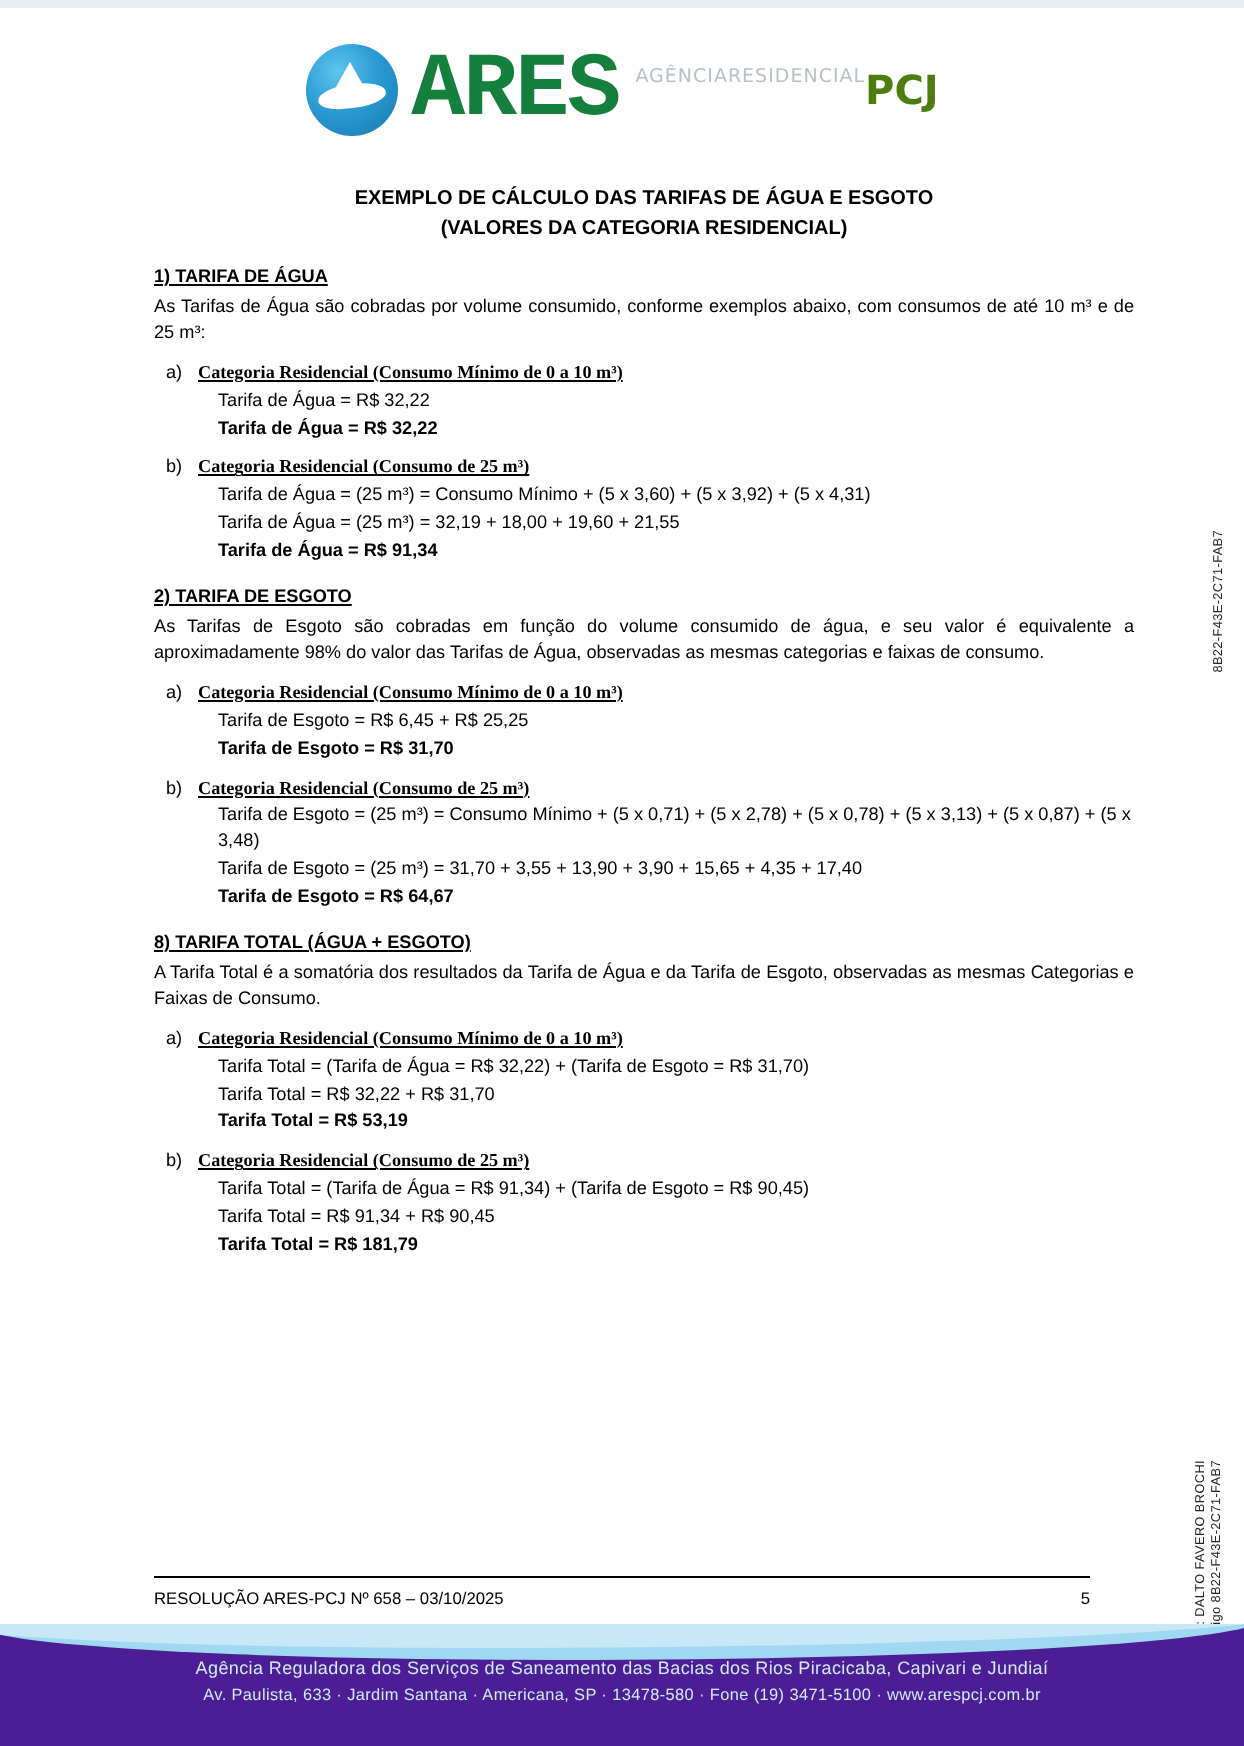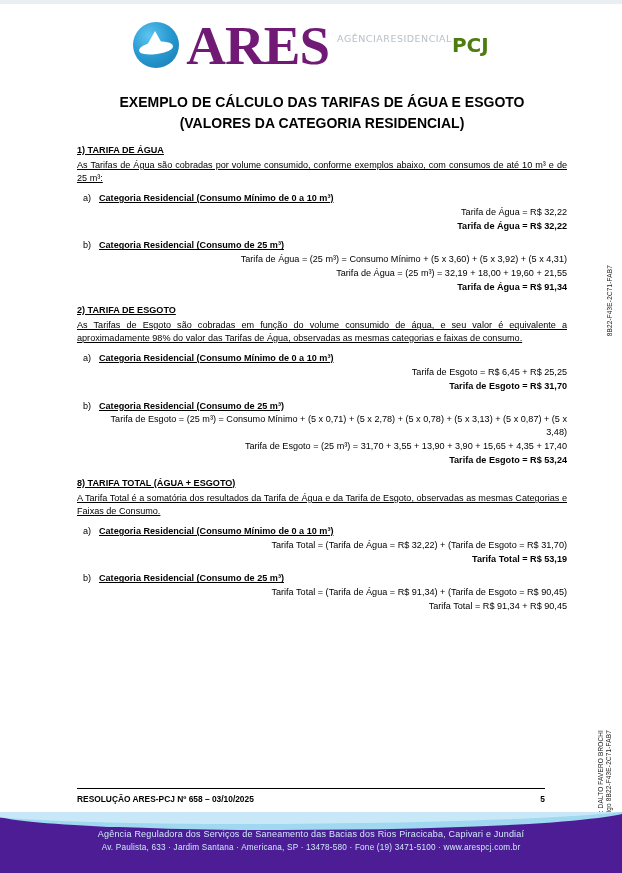--- a/index.html
+++ b/index.html
@@ -66,26 +66,26 @@
   .logo-mark::after {
     content: "";
     position: absolute;
     left: 13px; top: 9px;
     width: 0; height: 0;
     border-left: 9px solid transparent;
     border-right: 9px solid transparent;
     border-bottom: 16px solid #ffffff;
   }
   .logo-ares {
-    font-size: 55px;
+    font-size: 45px;
     font-weight: bold;
     letter-spacing: -1px;
-    color: #701a75;
+    color: #15803d;
     line-height: 1;
-    font-family: Liberation Serif, serif;
+    font-family: Liberation Mono, monospace;
   }
   .logo-right {
     display: flex;
     flex-direction: row;
     justify-content: center;
     line-height: 1.02;
     padding-left: 1px;
   }
   .logo-ag {
     font-size: 9.5px;
@@ -113,52 +113,51 @@
     position: absolute;
     top: 92px;
     left: 77px;
     width: 490px;
     font-size: 9.1px;
     line-height: 1.42;
   }
   .title-block {
     text-align: center;
     font-weight: bold;
-    font-size: 14px;
+    font-size: 10px;
     line-height: 1.5;
   }
   .sec-head {
     font-weight: bold;
     text-decoration: underline;
     margin-top: 10px;
     margin-bottom: 2px;
   }
   p.para {
     margin: 0 0 2px 0;
     text-align: justify;
-    text-decoration: underline;
   }
   .item {
     margin-top: 7px;
     padding-left: 22px;
     position: relative;
   }
   .item .marker {
     position: absolute;
     left: 6px;
     top: 0;
   }
   .item-title {
     font-weight: bold;
     text-decoration: underline;
+    font-family: Liberation Serif, serif;
   }
   .line {
     padding-left: 10px;
     margin-top: 1px;
-    text-align: right;
   }
   .line.bold {
     font-weight: bold;
   }
 
   
   .footer-rule {
     position: absolute;
     left: 77px;
     top: 788px;
@@ -167,21 +166,20 @@
     background: #000000;
   }
   .footer-line {
     position: absolute;
     top: 794px;
     left: 77px;
     width: 468px;
     font-size: 8.4px;
     display: flex;
     justify-content: space-between;
-    font-weight: bold;
   }
   .wave {
     position: absolute;
     left: 0;
     top: 812px;
     width: 622px;
     height: 71px;
     background: #4c1d95;
     overflow: hidden;
   }
@@ -314,38 +312,40 @@
       <span class="item-title">Categoria Residencial (Consumo Mínimo de 0 a 10 m³)</span>
       <div class="line">Tarifa de Esgoto = R$ 6,45 + R$ 25,25</div>
       <div class="line bold">Tarifa de Esgoto = R$ 31,70</div>
     </div>
 
     <div class="item">
       <span class="marker">b)</span>
       <span class="item-title">Categoria Residencial (Consumo de 25 m³)</span>
       <div class="line">Tarifa de Esgoto = (25 m³) = Consumo Mínimo + (5 x 0,71) + (5 x 2,78) + (5 x 0,78) + (5 x 3,13) + (5 x 0,87) + (5 x 3,48)</div>
       <div class="line">Tarifa de Esgoto = (25 m³) = 31,70 + 3,55 + 13,90 + 3,90 + 15,65 + 4,35 + 17,40</div>
-      <div class="line bold">Tarifa de Esgoto = R$ 53,24</div>
+      <div class="line bold">Tarifa de Esgoto = R$ 64,67</div>
     </div>
 
     <div class="sec-head">8) TARIFA TOTAL (ÁGUA + ESGOTO)</div>
     <p class="para">A Tarifa Total é a somatória dos resultados da Tarifa de Água e da Tarifa de Esgoto, observadas as mesmas Categorias e Faixas de Consumo.</p>
 
     <div class="item">
       <span class="marker">a)</span>
       <span class="item-title">Categoria Residencial (Consumo Mínimo de 0 a 10 m³)</span>
       <div class="line">Tarifa Total = (Tarifa de Água = R$ 32,22) + (Tarifa de Esgoto = R$ 31,70)</div>
+      <div class="line">Tarifa Total = R$ 32,22 + R$ 31,70</div>
       <div class="line bold">Tarifa Total = R$ 53,19</div>
     </div>
 
     <div class="item">
       <span class="marker">b)</span>
       <span class="item-title">Categoria Residencial (Consumo de 25 m³)</span>
       <div class="line">Tarifa Total = (Tarifa de Água = R$ 91,34) + (Tarifa de Esgoto = R$ 90,45)</div>
       <div class="line">Tarifa Total = R$ 91,34 + R$ 90,45</div>
+      <div class="line bold">Tarifa Total = R$ 181,79</div>
     </div>
   </div>
 
   <div class="sig-strip">
     <div class="sig-v sig-code">8B22-F43E-2C71-FAB7</div>
     <div class="sig-v sig-name">Assinado por 1 pessoa:  DALTO FAVERO BROCHI</div>
     <div class="sig-v sig-verify">Para verificar a validade das assinaturas, acesse https://ares-pcj.1doc.com.br/verificacao/8B22-F43E-2C71-FAB7 e informe o código 8B22-F43E-2C71-FAB7</div>
   </div>
   <div class="dbadge">D</div>
 

